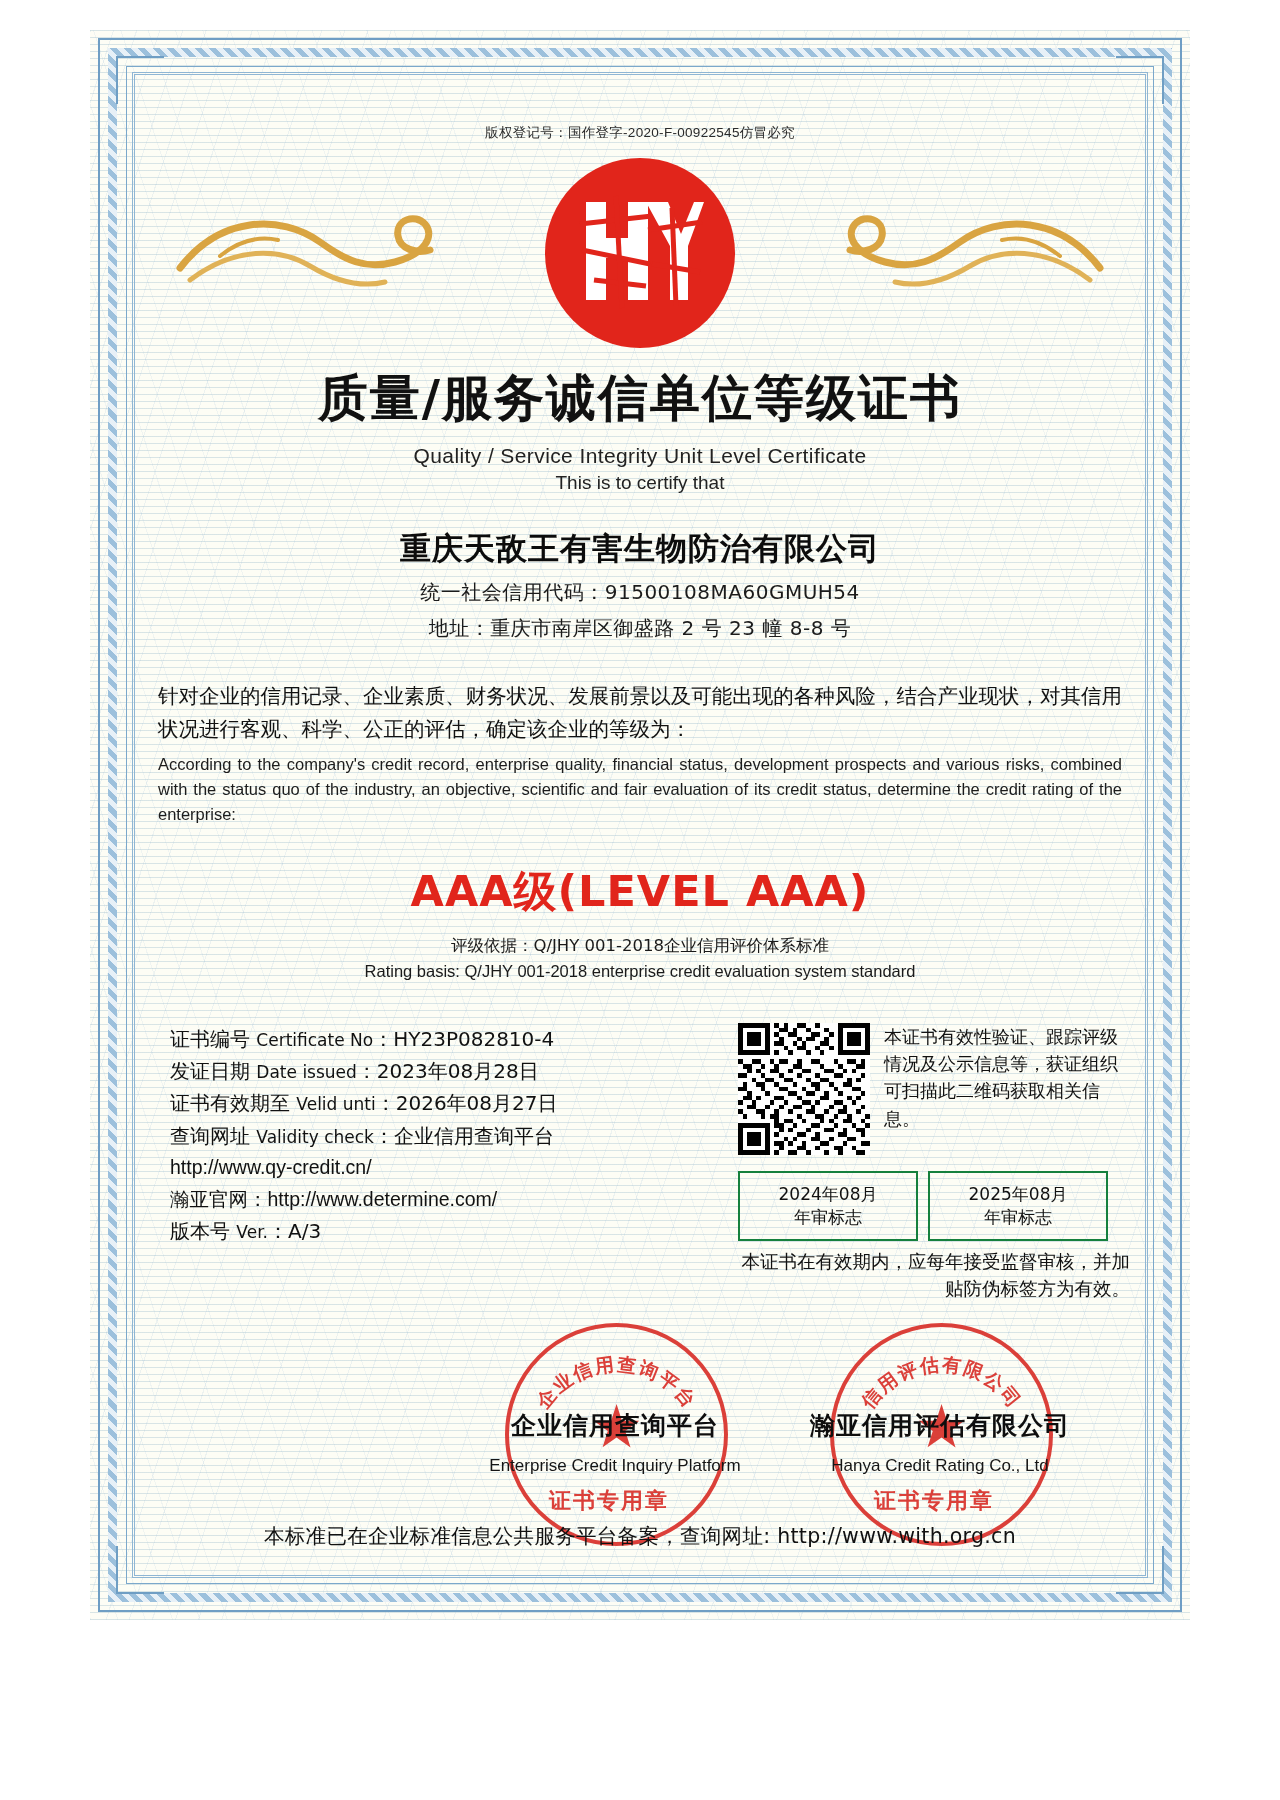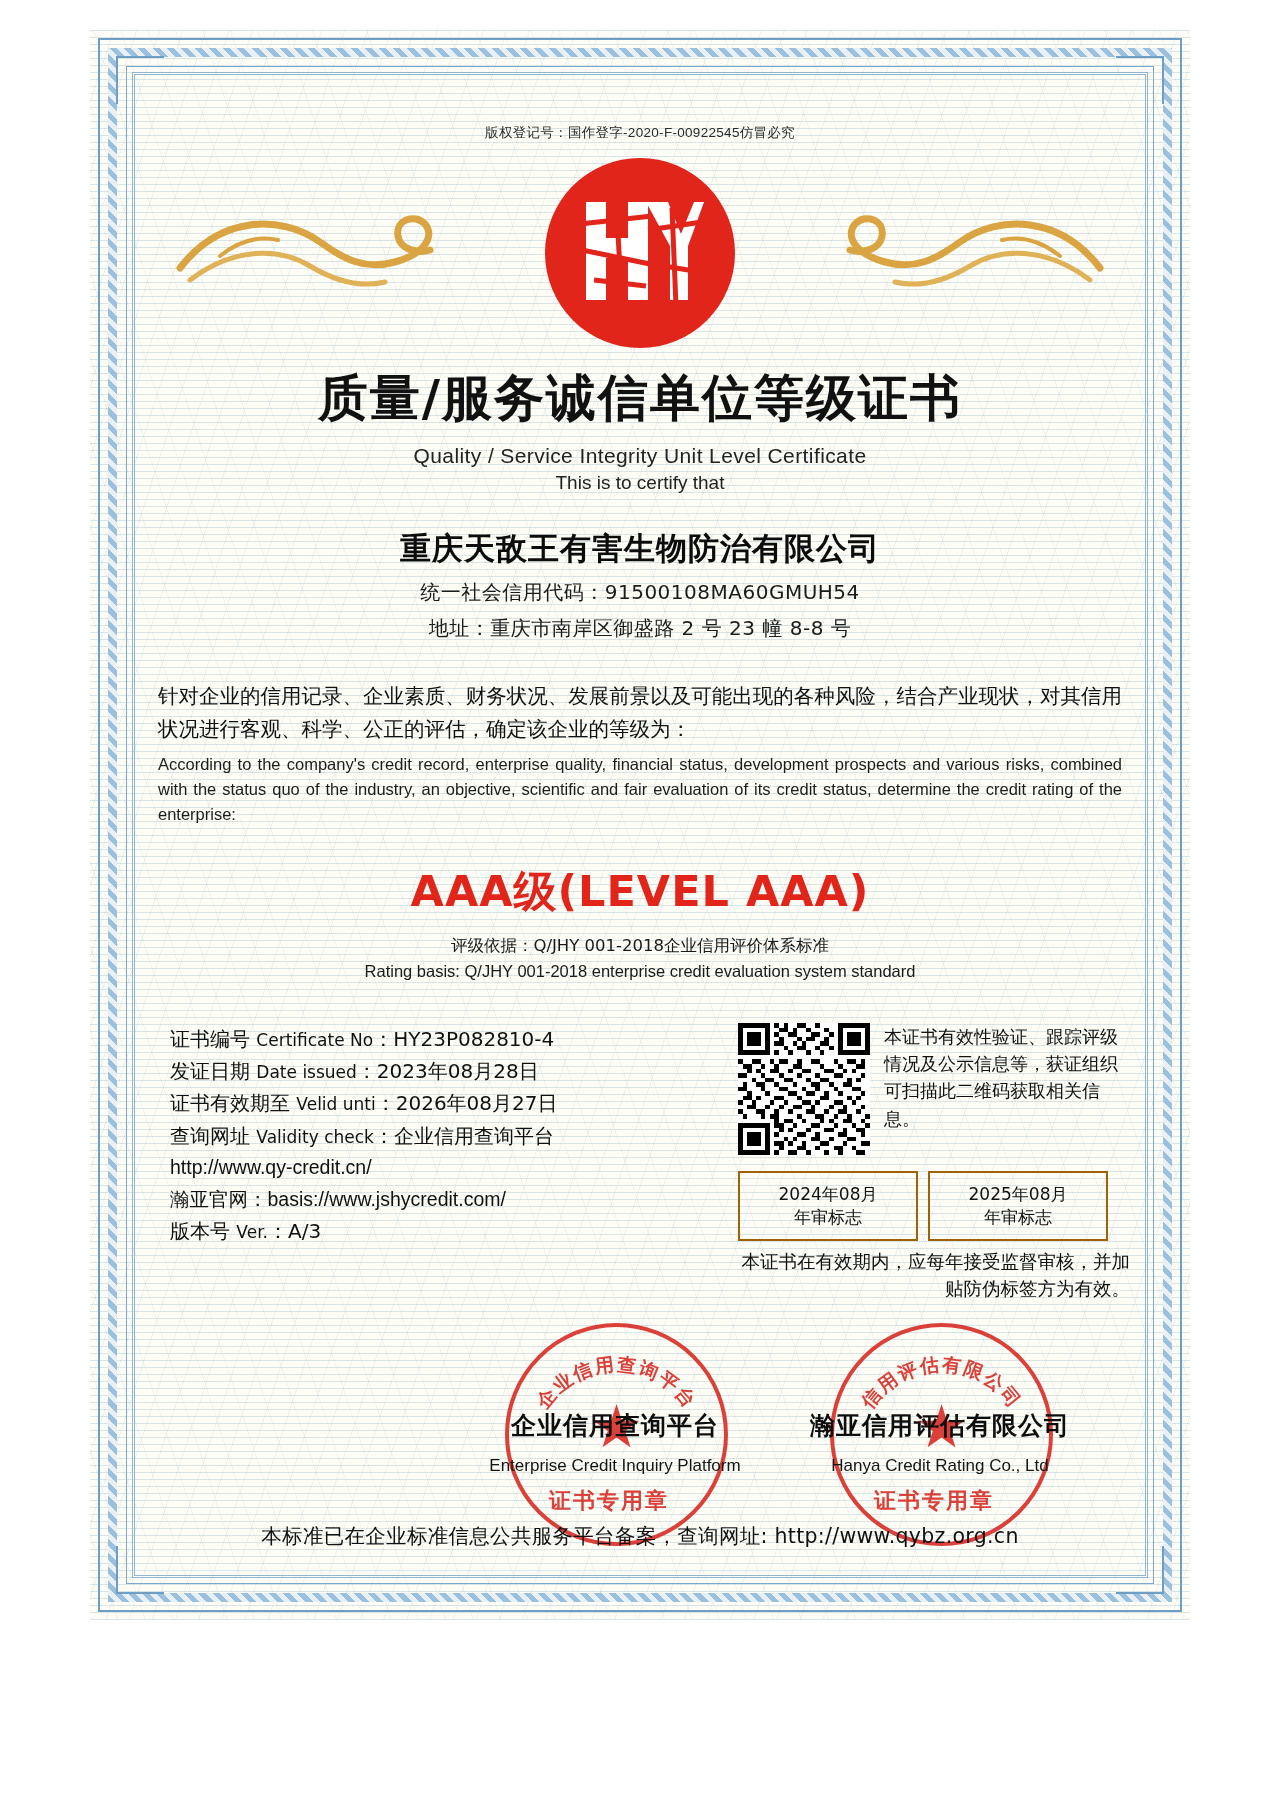--- a/index.html
+++ b/index.html
@@ -265,21 +265,21 @@
     font-family: "DejaVu Sans", sans-serif;
   }
   .seal-year-row {
     display: flex;
     margin-top: 16px;
     gap: 0;
   }
   .seal-year {
     width: 176px;
     height: 66px;
-    border: 2px solid #a16207;
+    border: 2px solid #15803d;
     display: flex;
     flex-direction: column;
     align-items: center;
     justify-content: center;
     font-size: 17px;
     color: #111;
     font-family: "DejaVu Sans", sans-serif;
     line-height: 1.35;
   }
   .seal-year + .seal-year { margin-left: 10px; }
@@ -452,21 +452,21 @@
         </div>
         <div>
           <span>证书有效期至</span>
           <span class="lbl-en">Velid unti</span><span>：2026年08月27日</span>
         </div>
         <div>
           <span>查询网址</span>
           <span class="lbl-en">Validity check</span><span>：企业信用查询平台</span>
         </div>
         <div class="url">http://www.qy-credit.cn/</div>
-        <div class="url">瀚亚官网：basis://www.jshycredit.com/</div>
+        <div class="url">瀚亚官网：http://www.determine.com/</div>
         <div>
           <span>版本号</span>
           <span class="lbl-en">Ver.</span><span>：A/3</span>
         </div>
       </div>
 
       <div class="details-right">
         <div class="qr-row">
           <svg class="qr-box" viewBox="0 0 29 29" shape-rendering="crispEdges">
             <rect width="29" height="29" fill="#ffffff"></rect>
@@ -708,15 +708,15 @@
       <div class="org-block left">
         <div class="org-cn">企业信用查询平台</div>
         <div class="org-en">Enterprise Credit Inquiry Platform</div>
       </div>
       <div class="org-block right">
         <div class="org-cn">瀚亚信用评估有限公司</div>
         <div class="org-en">Hanya Credit Rating Co., Ltd</div>
       </div>
     </div>
 
-    <div class="footer-note">本标准已在企业标准信息公共服务平台备案，查询网址: http://www.qybz.org.cn</div>
+    <div class="footer-note">本标准已在企业标准信息公共服务平台备案，查询网址: http://www.with.org.cn</div>
   </div>
 </div>
 
 </body></html>

